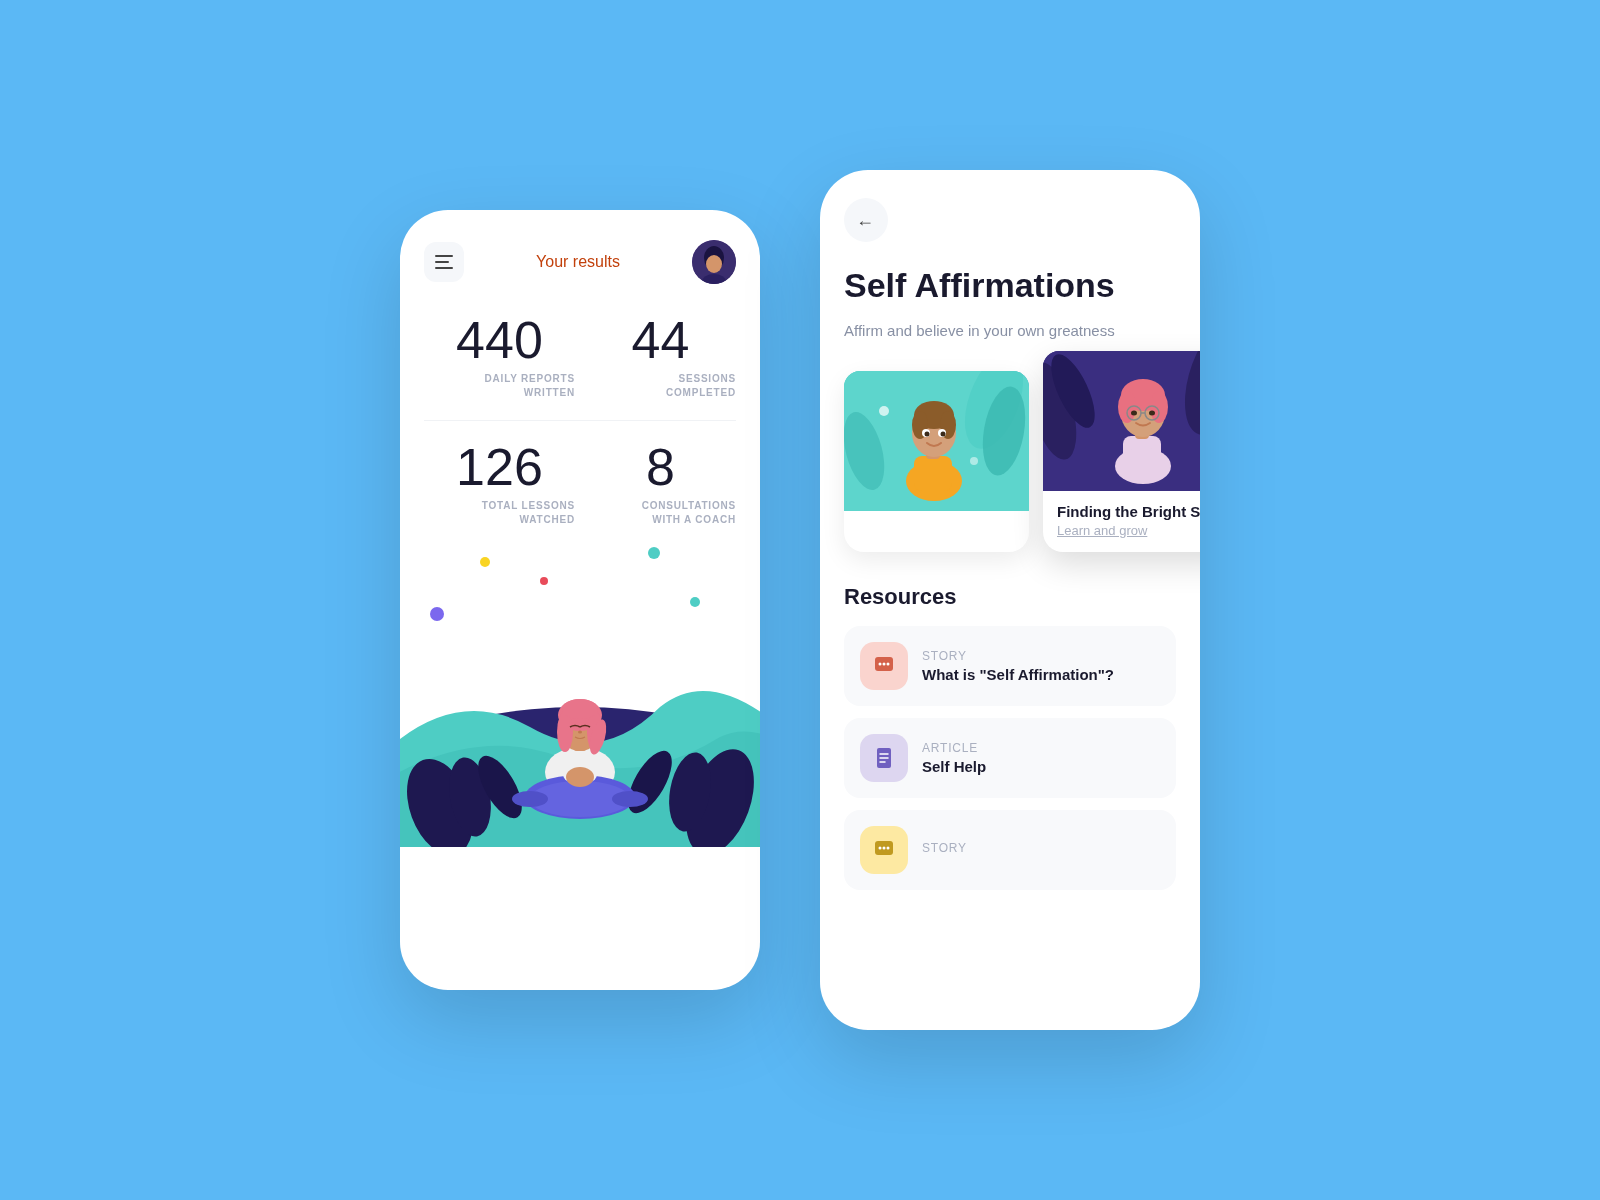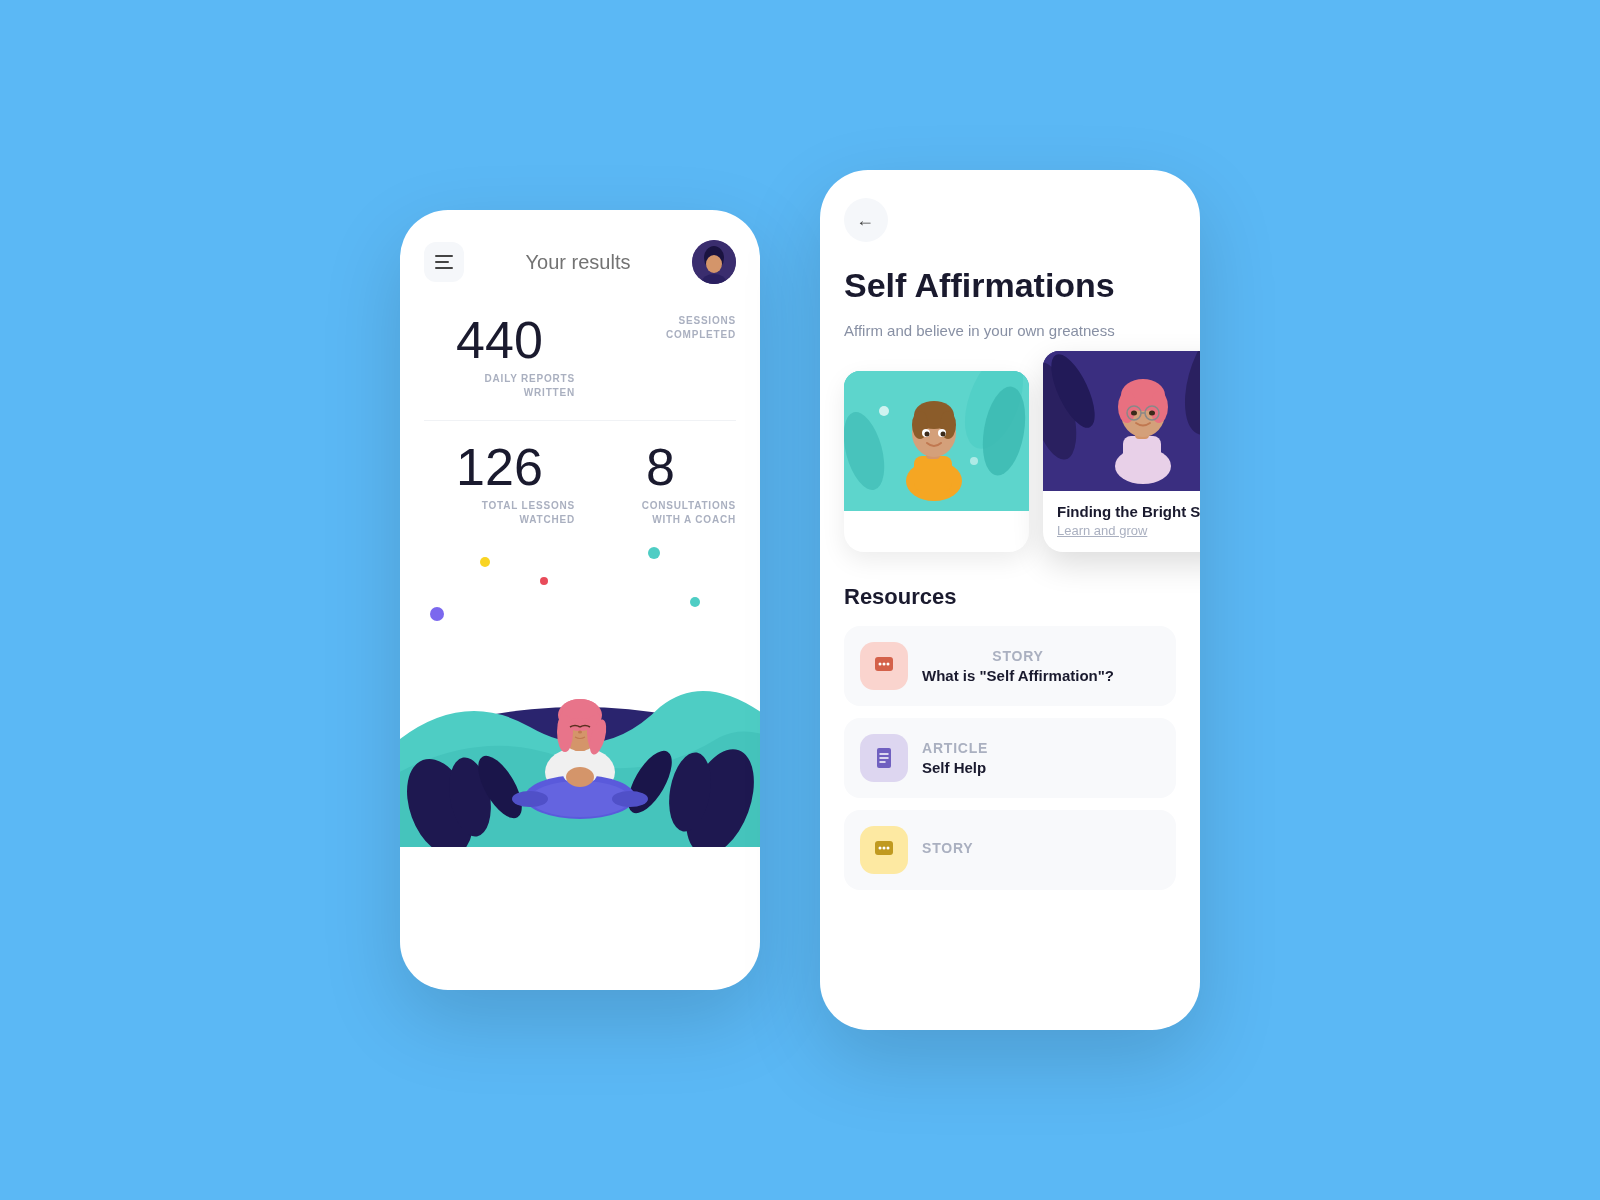--- a/index.html
+++ b/index.html
@@ -67,23 +67,23 @@
       height: 2px;
       background: #444;
       border-radius: 2px;
     }
 
     .menu-lines span:nth-child(1) { width: 18px; }
     .menu-lines span:nth-child(2) { width: 14px; }
     .menu-lines span:nth-child(3) { width: 18px; }
 
     .header-title {
-      font-size: 20px;
+      font-size: 16px;
       font-weight: 500;
-      color: #737373;
+      color: #c2410c;
     }
 
     .avatar {
       width: 44px;
       height: 44px;
       border-radius: 50%;
       background: linear-gradient(135deg, #6b4fa0, #3a3060);
       overflow: hidden;
       display: flex;
       align-items: center;
@@ -273,27 +273,26 @@
       background: #ddd6f0;
     }
 
     .resource-icon-yellow {
       background: #fde9a2;
     }
 
     .resource-text {}
 
     .resource-type {
-      font-size: 14px;
-      font-weight: 700;
+      font-size: 12px;
+      font-weight: 400;
       color: #aab0c0;
       letter-spacing: 0.8px;
       text-transform: uppercase;
       margin-bottom: 3px;
-      text-align: center;
     }
 
     .resource-name {
       font-size: 15px;
       font-weight: 600;
       color: #1a1a2e;
     }
 
     
     .slashes {
@@ -368,20 +367,21 @@
           </svg>
         </div>
       </div>
 
       <div class="stats-grid">
         <div class="stat-item">
           <div class="stat-number">440</div>
           <div class="stat-label">DAILY REPORTS<br>WRITTEN</div>
         </div>
         <div class="stat-item">
+          <div class="stat-number">44</div>
           <div class="stat-label">SESSIONS<br>COMPLETED</div>
         </div>
 
         <div class="divider-h" style="grid-column: 1/-1; margin: 0;"></div>
 
         <div class="stat-item">
           <div class="stat-number">126</div>
           <div class="stat-label">TOTAL LESSONS<br>WATCHED</div>
         </div>
         <div class="stat-item">

